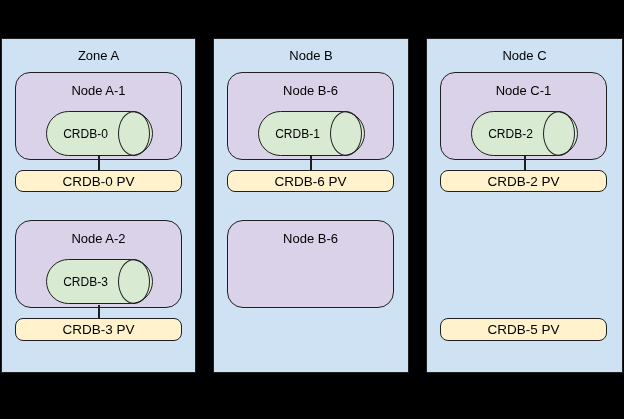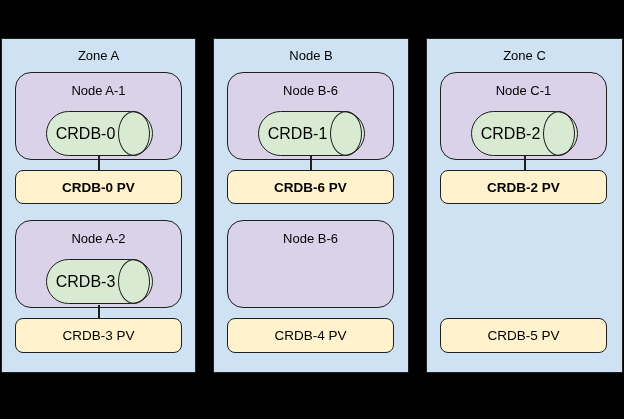--- a/index.html
+++ b/index.html
@@ -21,50 +21,50 @@
   .zone-b{left:213px;width:196px;}
   .zone-c{left:426px;width:197px;}
   .zone-label{
     position:absolute;top:9px;left:0;width:100%;text-align:center;
     font-size:13px;line-height:15px;
   }
   .node{
     position:absolute;left:13px;width:167px;height:88px;
     background:var(--node_fill);border:1.5px solid var(--stroke);border-radius:16px;
   }
-  .row1{top:33px;}
+  .row1{top:33px;border-radius:15px;}
   .row2{top:181px;}
   .node-label{
     position:absolute;top:10px;left:0;width:100%;text-align:center;
     font-size:13px;line-height:15px;
   }
   .cyl{
     position:absolute;top:38px;left:30px;width:107px;height:45px;
     background:var(--cylinder_fill);border:1.5px solid var(--stroke);border-radius:23px;
   }
   .cyl-cap{
     position:absolute;top:-1.5px;right:2px;width:32px;height:45px;
     border:1.5px solid var(--stroke);border-radius:50%;background:transparent;
   }
   .cyl-label{
     position:absolute;left:0;top:0;bottom:0;right:28px;
-    display:flex;align-items:center;justify-content:center;font-size:16px;
+    display:flex;align-items:center;justify-content:center;font-size:12px;
   }
   .connector{
     position:absolute;left:calc(50% - 1px);width:2px;background:var(--stroke);z-index:1;
   }
   .conn1{top:117px;height:16px;}
   .conn2{top:266px;height:15px;}
   .pv{
     position:absolute;left:13px;width:167px;background:var(--pv_fill);
     border:1.5px solid var(--stroke);border-radius:8px;z-index:2;
     display:flex;align-items:center;justify-content:center;font-size:13.5px;
   }
-  .pv1{top:131px;height:34px;font-weight:bold;}
-  .pv2{top:279px;height:35px;text-align:center;}
+  .pv1{top:131px;height:22px;}
+  .pv2{top:279px;height:23px;text-align:center;}
 </style>
 </head>
 <body>
 
 <div id="canvas">
 
   <div class="zone zone-a">
     <div class="zone-label">Zone A</div>
 
     <div class="node row1">
@@ -103,27 +103,24 @@
       </div>
     </div>
     <div class="connector conn1"></div>
     <div class="pv pv1">
       <span>CRDB-6 PV</span>
     </div>
 
     <div class="node row2">
       <div class="node-label">Node B-6</div>
     </div>
-    <div class="pv pv2">
-      <span>CRDB-4 PV</span>
-    </div>
   </div>
 
   <div class="zone zone-c">
-    <div class="zone-label">Zone C</div>
+    <div class="zone-label">Node C</div>
 
     <div class="node row1">
       <div class="node-label">Node C-1</div>
       <div class="cyl">
         <div class="cyl-cap"></div>
         <div class="cyl-label">CRDB-2</div>
       </div>
     </div>
     <div class="connector conn1"></div>
     <div class="pv pv1">

